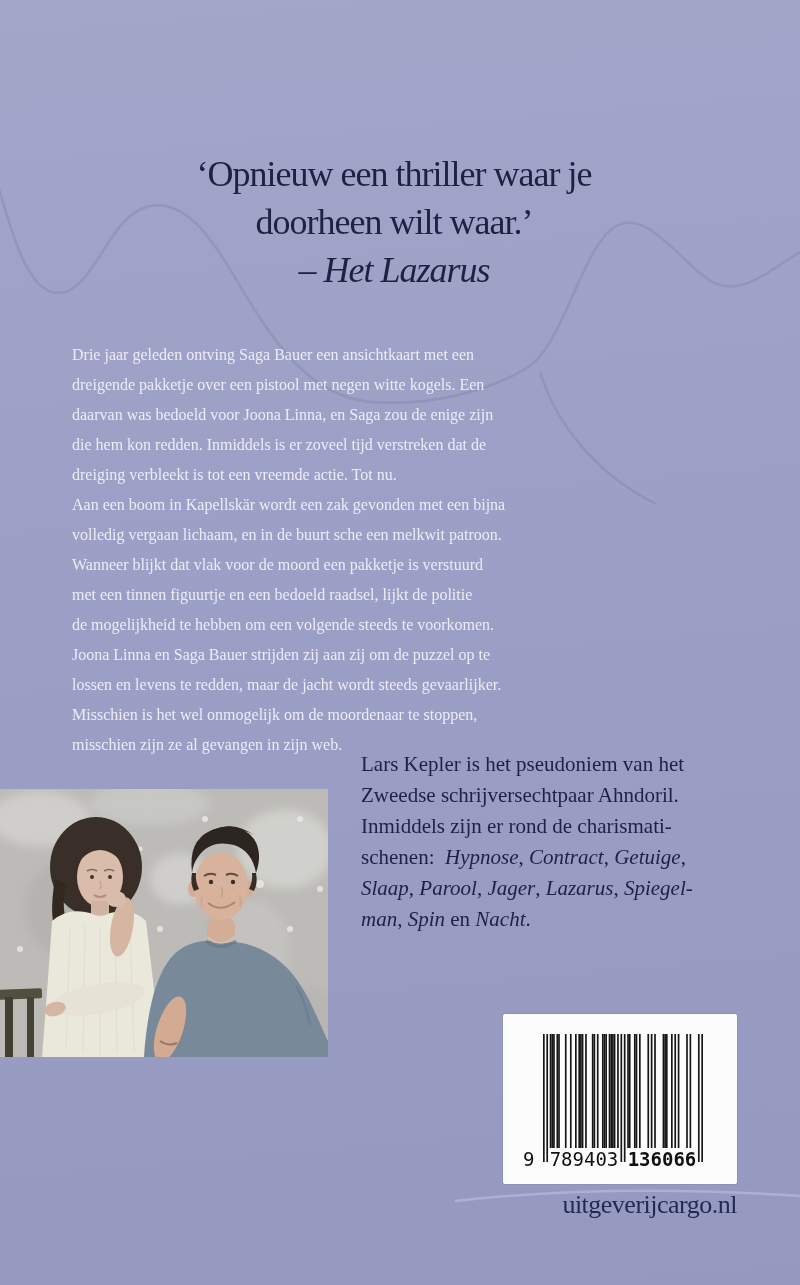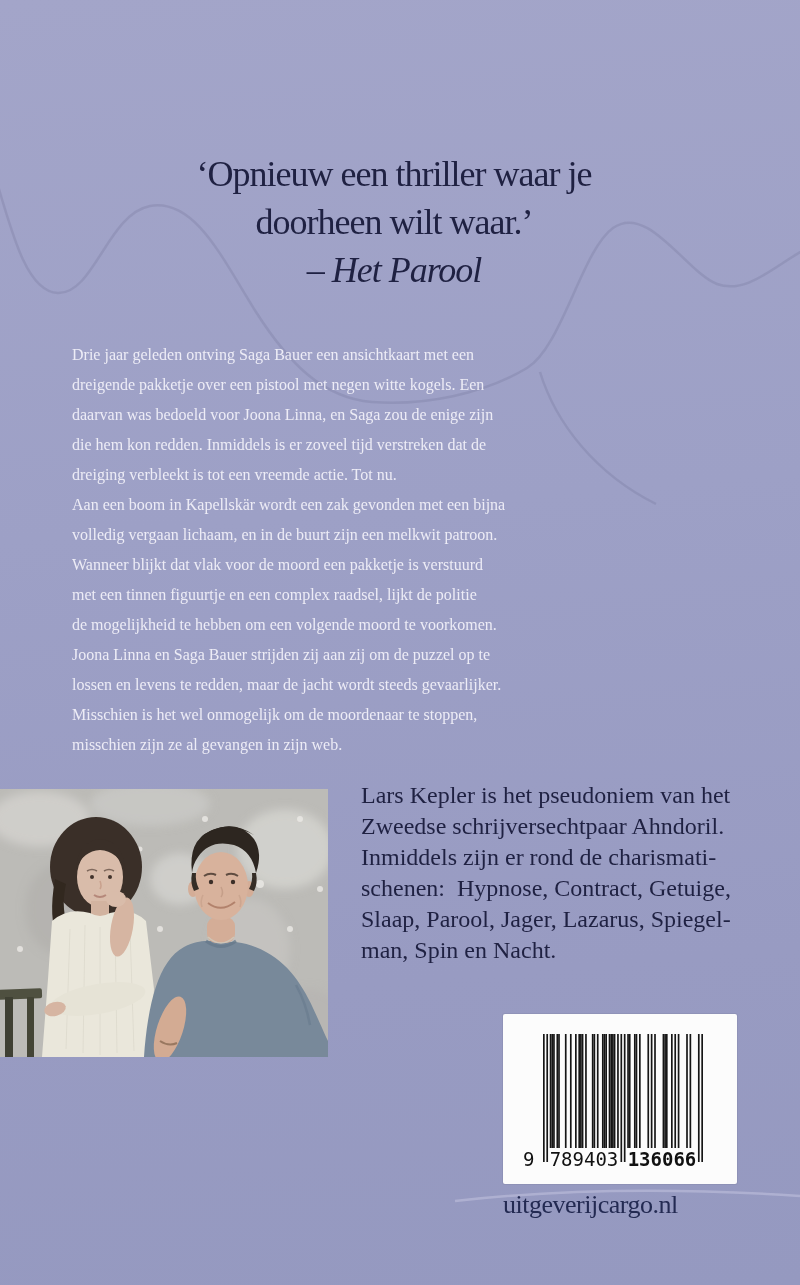--- a/index.html
+++ b/index.html
@@ -37,79 +37,79 @@
   .synopsis{
     position:absolute;left:72px;top:340px;
     color:var(--body-text);
     font-size:16px;line-height:30px;letter-spacing:0;
   }
   .synopsis div{white-space:pre;}
 
   .photo{position:absolute;left:0;top:789px;}
 
   .bio{
-    position:absolute;left:361px;top:780px;width:400px;
+    position:absolute;left:361px;top:749px;width:400px;
     color:var(--bio-text);
-    font-size:24px;line-height:31px;
+    font-size:21px;line-height:31px;
   }
   .bio-line{white-space:pre;}
-  .bio-line .it{}
+  .bio-line .it{font-style:italic;}
 
   .barcode{
     position:absolute;left:503px;top:1014px;width:234px;height:170px;
     background:var(--barcode-bg);
     border-radius:2px;
     box-shadow:0 0 0 1px rgba(0,0,0,0.05);
   }
   .barcode svg{position:absolute;left:40px;top:20px;}
   .bc-digits{
     position:absolute;left:0;top:134px;width:234px;height:24px;
     font-family:"DejaVu Sans Mono", monospace;
     font-size:19px;line-height:22px;color:#111;
   }
   .bc-digits span{position:absolute;top:0;}
   .bc-digits .d-first{left:20px;}
   .bc-digits .d-g1{left:46px;width:70px;text-align:center;}
   .bc-digits .d-g2{left:124px;width:70px;text-align:center;font-weight:bold;}
 
   .url{
     position:absolute;left:503px;top:1188px;width:234px;
-    text-align:left;
+    text-align:right;
     color:var(--url-text);
     font-size:26px;letter-spacing:-0.5px;line-height:34px;
   }
 </style>
 </head>
 <body>
 
 <div class="cover">
 
   <svg class="waves" width="800" height="1285" viewBox="0 0 800 1285">
     <path d="M -15 142 C 8 215 22 292 58 293 C 94 294 108 214 150 206 C 196 198 224 262 256 312 C 288 362 322 398 372 402 C 424 406 484 394 527 368 C 562 347 582 250 613 228 C 648 203 686 272 717 284 C 749 296 780 260 812 246"></path>
     <path d="M 540 372 C 556 424 596 474 656 504" opacity=".1"></path>
     <path class="light" d="M 455 1201 C 570 1188 690 1188 815 1197"></path>
   </svg>
 
   <div class="quote">
     <div>‘Opnieuw een thriller waar je</div>
     <div>doorheen wilt waar.’</div>
-    <div class="attr">– Het Parool</div>
+    <div class="attr">– Het Lazarus</div>
   </div>
 
   <div class="synopsis" id="synopsis">
       <div>Drie jaar geleden ontving Saga Bauer een ansichtkaart met een</div>
       <div>dreigende pakketje over een pistool met negen witte kogels. Een</div>
       <div>daarvan was bedoeld voor Joona Linna, en Saga zou de enige zijn</div>
       <div>die hem kon redden. Inmiddels is er zoveel tijd verstreken dat de</div>
       <div>dreiging verbleekt is tot een vreemde actie. Tot nu.</div>
       <div>Aan een boom in Kapellskär wordt een zak gevonden met een bijna</div>
-      <div>volledig vergaan lichaam, en in de buurt zijn een melkwit patroon.</div>
+      <div>volledig vergaan lichaam, en in de buurt sche een melkwit patroon.</div>
       <div>Wanneer blijkt dat vlak voor de moord een pakketje is verstuurd</div>
-      <div>met een tinnen figuurtje en een complex raadsel, lijkt de politie</div>
-      <div>de mogelijkheid te hebben om een volgende moord te voorkomen.</div>
+      <div>met een tinnen figuurtje en een bedoeld raadsel, lijkt de politie</div>
+      <div>de mogelijkheid te hebben om een volgende steeds te voorkomen.</div>
       <div>Joona Linna en Saga Bauer strijden zij aan zij om de puzzel op te</div>
       <div>lossen en levens te redden, maar de jacht wordt steeds gevaarlijker.</div>
       <div>Misschien is het wel onmogelijk om de moordenaar te stoppen,</div>
       <div>misschien zijn ze al gevangen in zijn web.</div>
     </div>
 
   <svg class="photo" width="328" height="268" viewBox="0 0 328 268">
     <defs>
       <filter id="soft" x="-60%" y="-60%" width="220%" height="220%">
           <feGaussianBlur stdDeviation="5"></feGaussianBlur>

